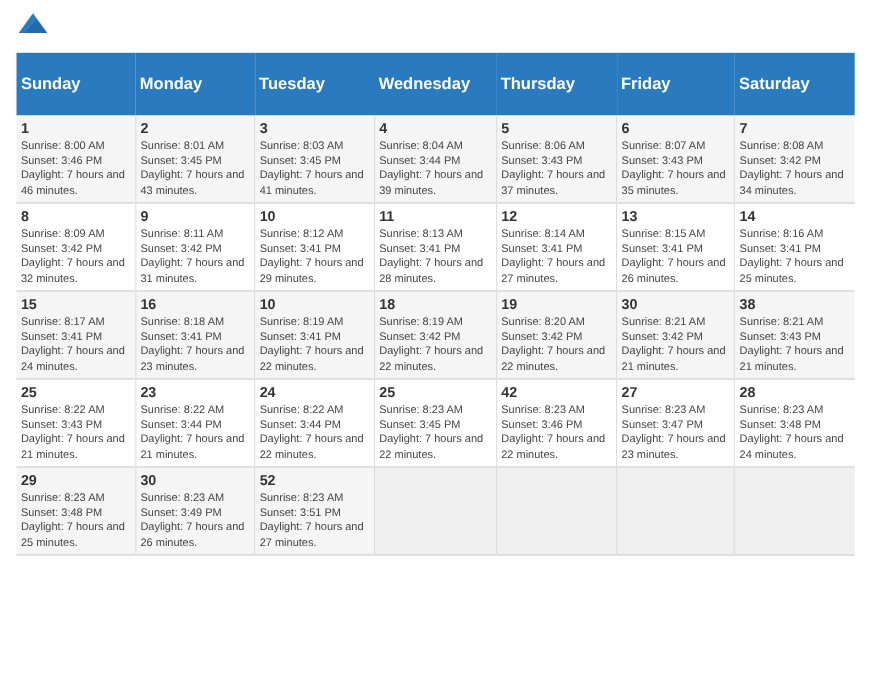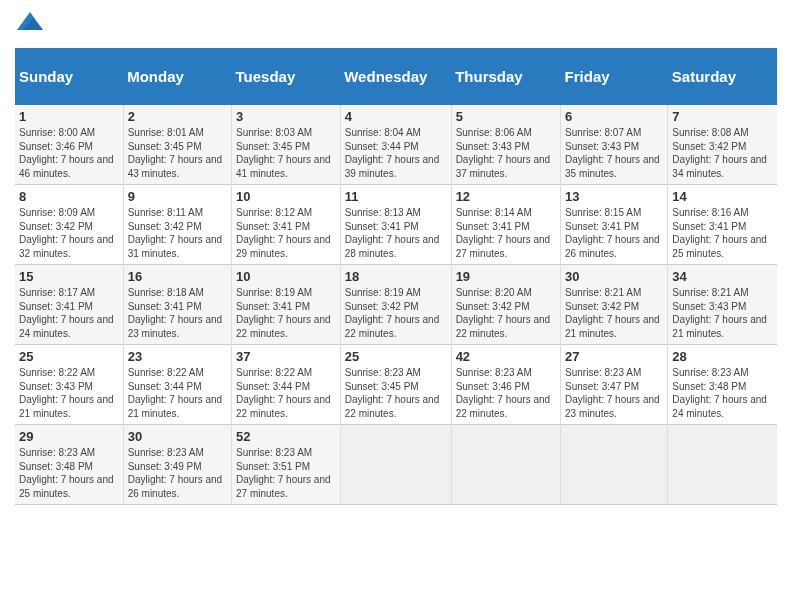--- a/index.html
+++ b/index.html
@@ -216,35 +216,35 @@
           </td>
           <td>
             <span class="day-num">19</span>
             <div class="day-info">Sunrise: 8:20 AM<br>Sunset: 3:42 PM<br>Daylight: 7 hours and 22 minutes.</div>
           </td>
           <td>
             <span class="day-num">30</span>
             <div class="day-info">Sunrise: 8:21 AM<br>Sunset: 3:42 PM<br>Daylight: 7 hours and 21 minutes.</div>
           </td>
           <td>
-            <span class="day-num">34</span>
+            <span class="day-num">38</span>
             <div class="day-info">Sunrise: 8:21 AM<br>Sunset: 3:43 PM<br>Daylight: 7 hours and 21 minutes.</div>
           </td>
         </tr>
         <tr>
           <td>
             <span class="day-num">25</span>
             <div class="day-info">Sunrise: 8:22 AM<br>Sunset: 3:43 PM<br>Daylight: 7 hours and 21 minutes.</div>
           </td>
           <td>
             <span class="day-num">23</span>
             <div class="day-info">Sunrise: 8:22 AM<br>Sunset: 3:44 PM<br>Daylight: 7 hours and 21 minutes.</div>
           </td>
           <td>
-            <span class="day-num">37</span>
+            <span class="day-num">24</span>
             <div class="day-info">Sunrise: 8:22 AM<br>Sunset: 3:44 PM<br>Daylight: 7 hours and 22 minutes.</div>
           </td>
           <td>
             <span class="day-num">25</span>
             <div class="day-info">Sunrise: 8:23 AM<br>Sunset: 3:45 PM<br>Daylight: 7 hours and 22 minutes.</div>
           </td>
           <td>
             <span class="day-num">42</span>
             <div class="day-info">Sunrise: 8:23 AM<br>Sunset: 3:46 PM<br>Daylight: 7 hours and 22 minutes.</div>
           </td>

